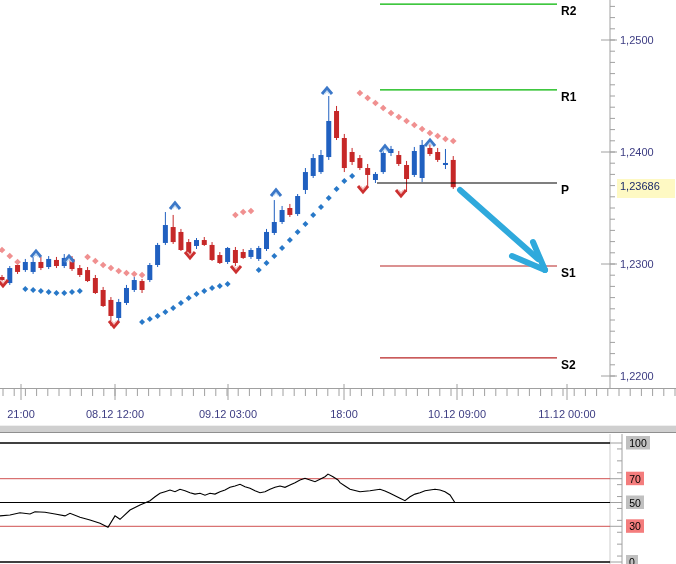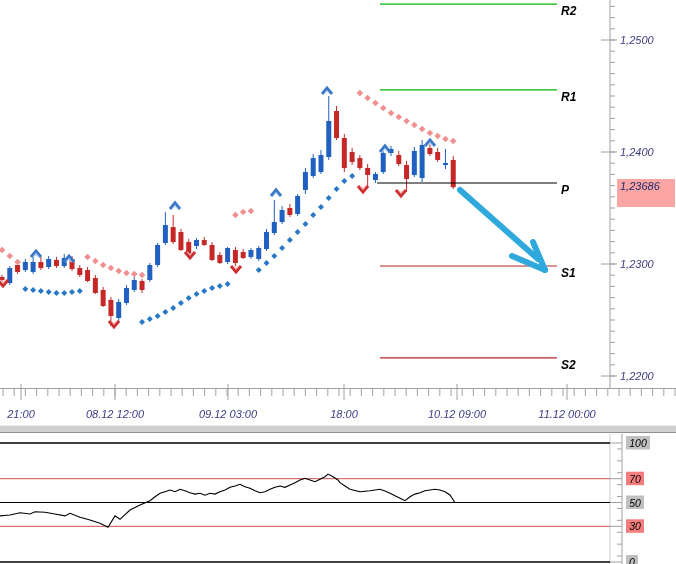--- a/index.html
+++ b/index.html
@@ -1,21 +1,21 @@
 <!DOCTYPE html>
 <html><head>
 <meta charset="utf-8">
 <style>
   html,body{margin:0;padding:0;background:#fff;}
   .stage{position:relative;width:676px;height:564px;background:#fff;overflow:hidden;
-         font-family:"Liberation Sans",sans-serif;font-style:italic;}
+         font-family:"Liberation Sans",sans-serif;}
   svg{position:absolute;left:0;top:0;}
   svg text{font-family:"Liberation Sans",sans-serif;}
-  .price-tag{position:absolute;left:617px;top:179px;width:58px;height:28px;
-             background:#fca5a5;color:#1B2A6B;font-size:11px;line-height:15px;
+  .price-tag{position:absolute;left:617px;top:179px;width:58px;height:19px;
+             background:#fef9c3;color:#1B2A6B;font-size:11px;line-height:15px;
              padding-left:3px;box-sizing:border-box;white-space:nowrap;}
 </style>
 </head>
 <body>
 
 <div class="stage">
   <svg id="chart-svg" width="676" height="564" viewBox="0 0 676 564">
       <rect x="0" y="0" width="608" height="388" fill="#ffffff"></rect>
       <g>
         <line x1="2" y1="274.976" x2="2" y2="281.02399999999983" stroke="#C62828" stroke-width="1"></line>

